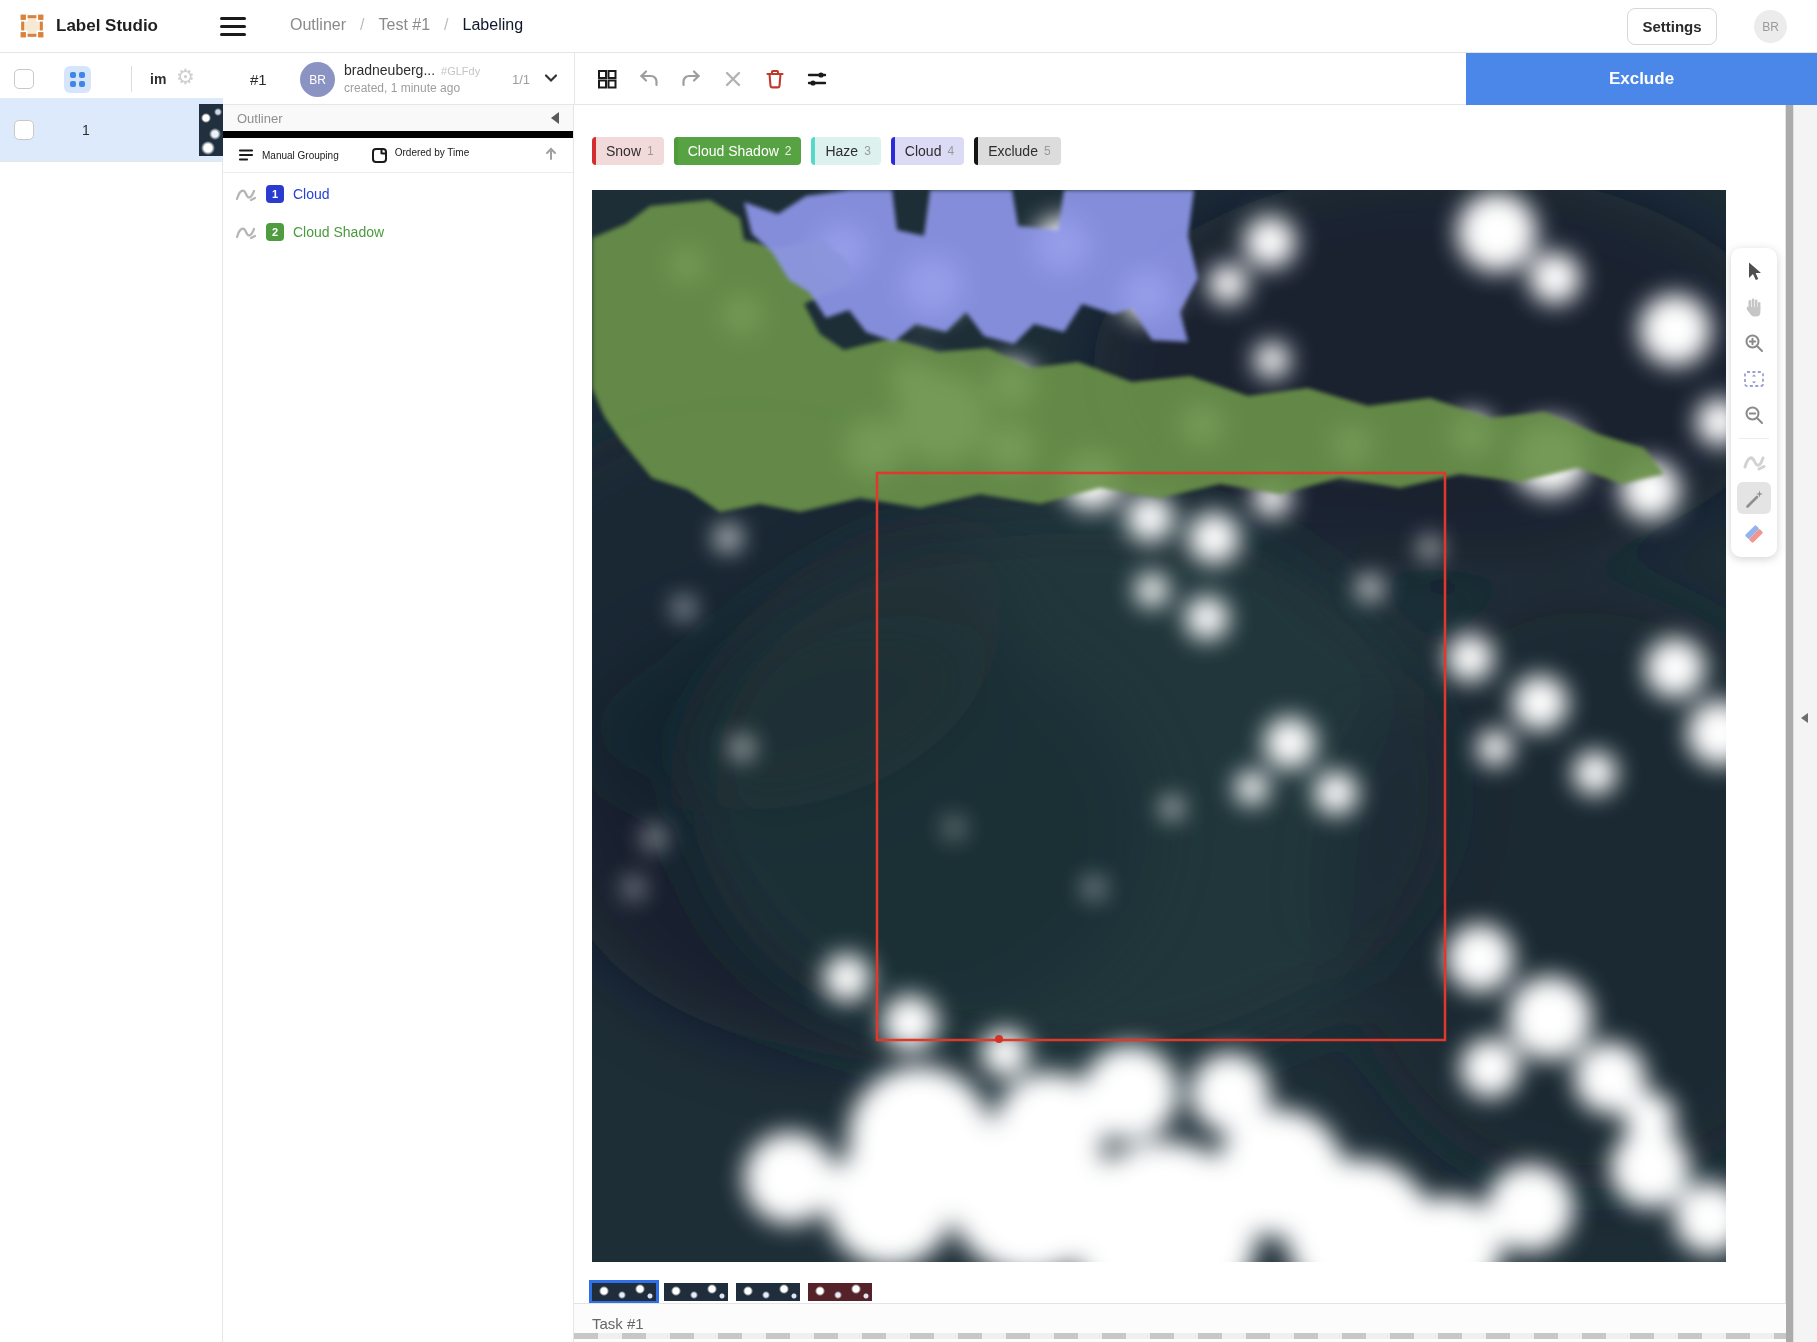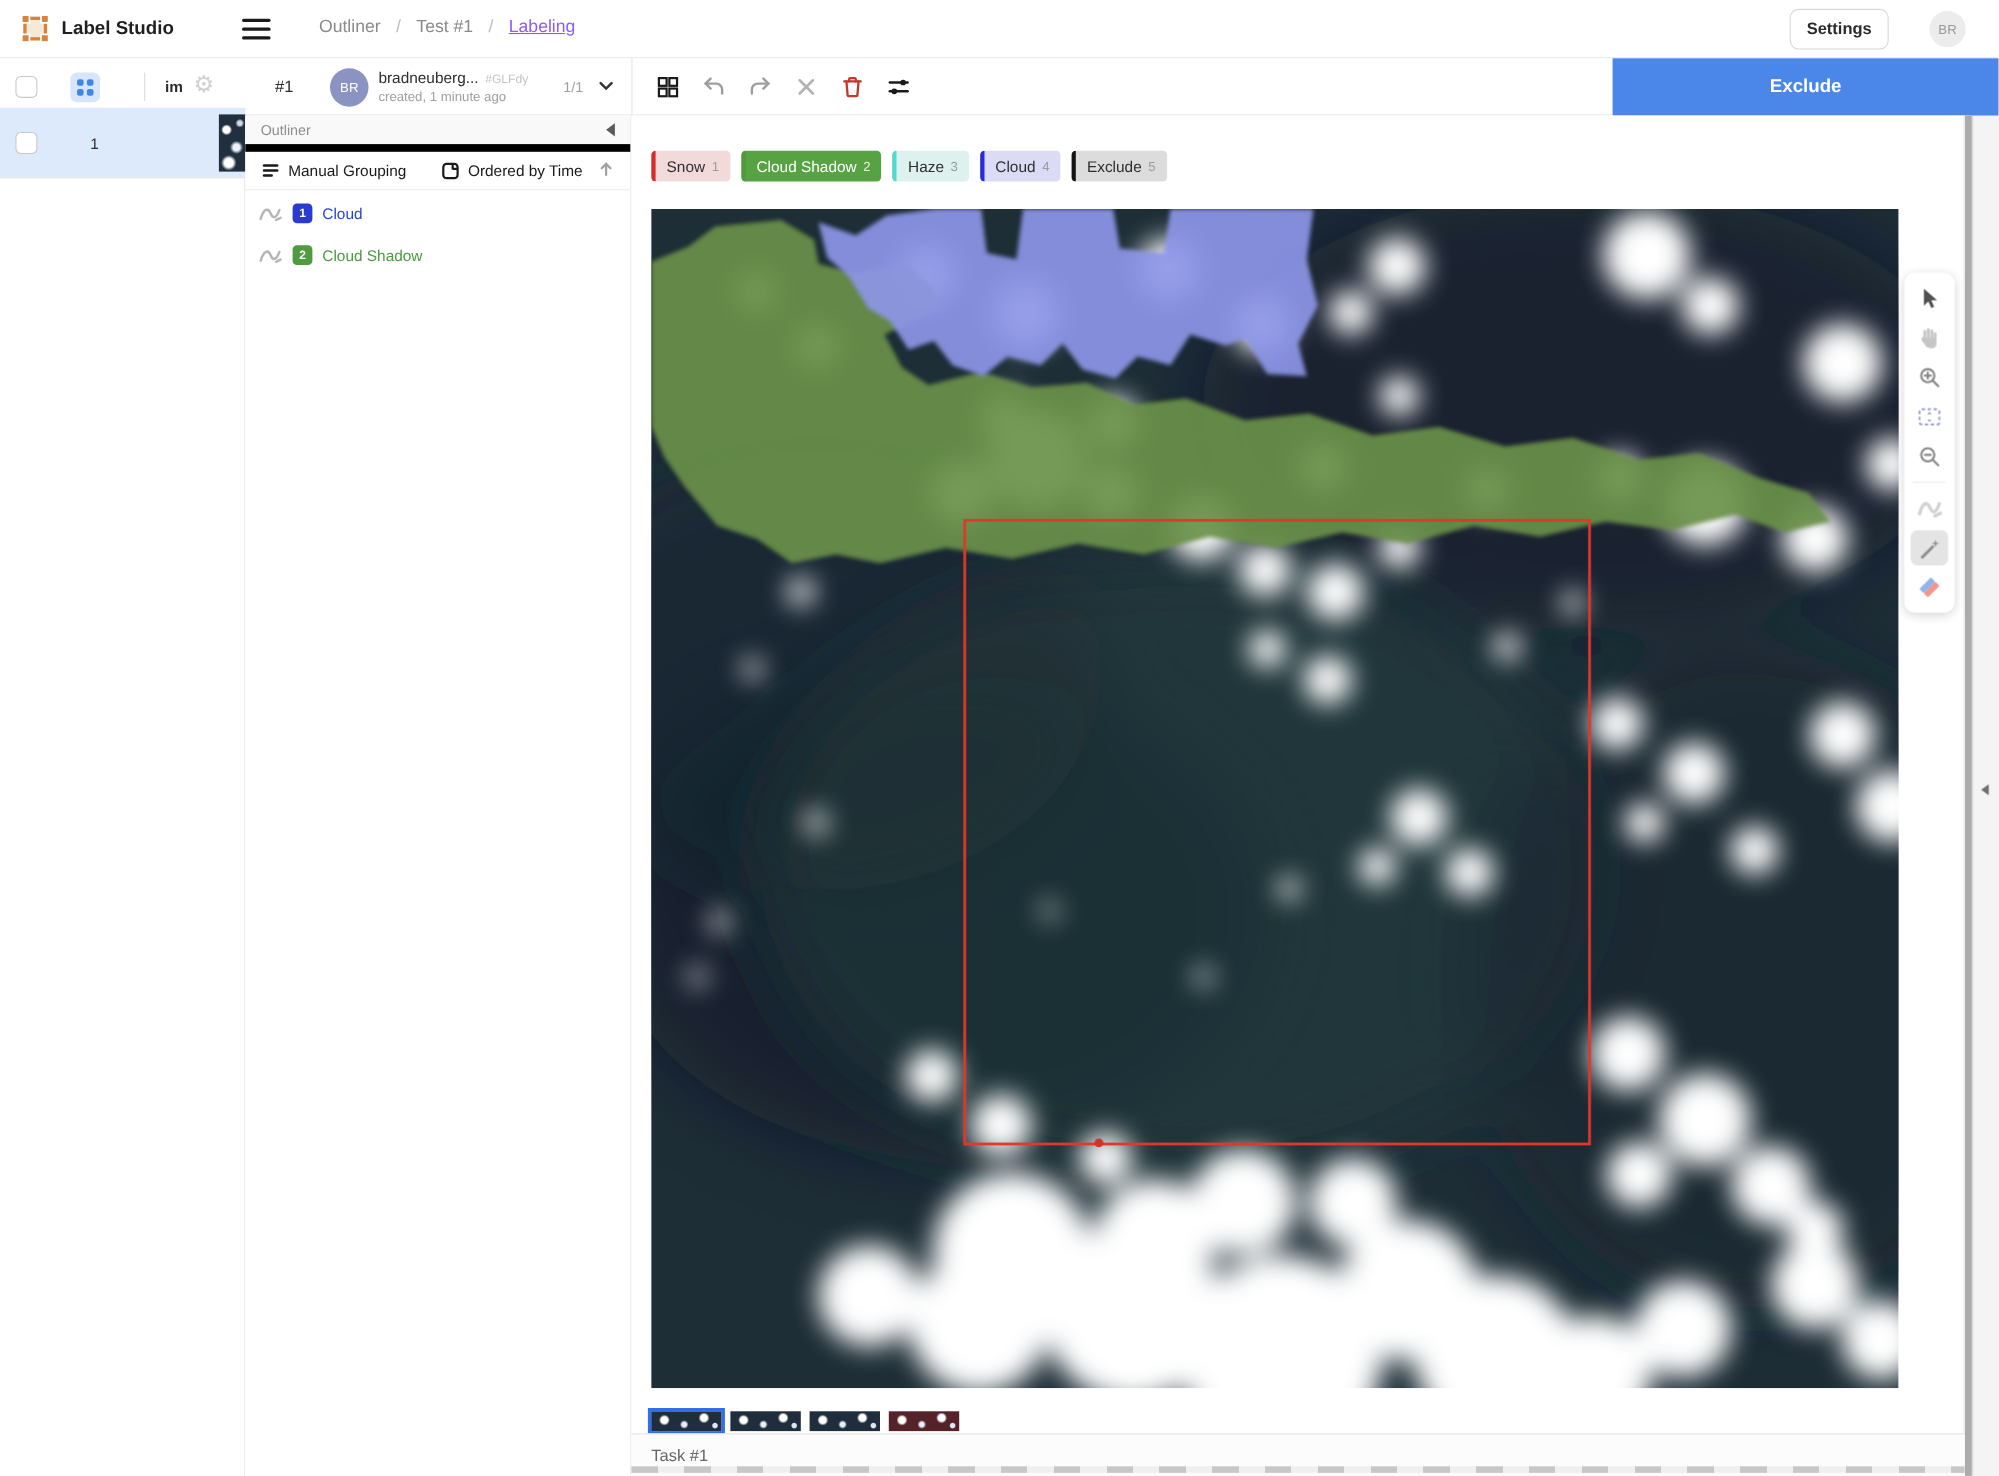--- a/index.html
+++ b/index.html
@@ -6,21 +6,21 @@
   html,body { width:1817px; height:1342px; }
   body { font-family: "Liberation Sans", sans-serif; background:#fff; position:relative; overflow:hidden; }
 
   
   .header { position:absolute; left:0; top:0; width:1817px; height:53px; background:#fff; border-bottom:1px solid #e6e6e6; }
   .logo { position:absolute; left:18px; top:12px; width:28px; height:28px; }
   .app-title { position:absolute; left:56px; top:16px; font-size:17px; font-weight:bold; color:#1f1f1f; }
   .hamburger { position:absolute; left:220px; top:17px; width:26px; height:19px; cursor:pointer; }
   .hamburger i { display:block; height:3px; background:#1a1a1a; border-radius:2px; margin-bottom:5px; }
   .crumbs { position:absolute; left:290px; top:16px; font-size:16px; color:#8a8a8a; display:flex; gap:14px; align-items:center; }
-  .crumbs .cur { color:#8b5cf6;text-decoration:underline; }
+  .crumbs .cur { color:#0f172a; }
   .crumbs .sep { color:#bdbdbd; }
   .settings-btn { position:absolute; left:1627px; top:8px; width:90px; height:37px; border:1px solid #d7d7d7; border-radius:8px; background:#fff; font-size:15px; font-weight:bold; color:#2b2b2b; display:flex; align-items:center; justify-content:center; cursor:pointer; }
   .avatar-top { position:absolute; left:1754px; top:10px; width:33px; height:33px; border-radius:50%; background:#ececec; color:#9a9a9a; font-size:12px; display:flex; align-items:center; justify-content:center; }
 
   
   .taskbar { position:absolute; left:0; top:53px; width:1817px; height:52px; background:#fff; border-bottom:1px solid #e6e6e6; }
   .checkbox { width:20px; height:20px; border:1.5px solid #c9c9c9; border-radius:5px; background:#fff; }
   .cb-head { position:absolute; left:14px; top:16px; }
   .gridview-btn { position:absolute; left:64px; top:13px; width:27px; height:27px; border-radius:6px; background:#d7e5fa; display:grid; grid-template-columns:6px 6px; grid-gap:3px; align-content:center; justify-content:center; cursor:pointer; }
   .gridview-btn i { width:6px; height:6px; background:#3f86e8; border-radius:2px; }
@@ -48,21 +48,21 @@
     background:#20303e;
     background-image:radial-gradient(circle 5px at 7px 14px, #fff 0 3px, transparent 5px),
       radial-gradient(circle 6px at 16px 30px, #eef2f8 0 3px, transparent 6px),
       radial-gradient(circle 7px at 9px 44px, #fff 0 4px, transparent 7px),
       radial-gradient(circle 4px at 19px 8px, #cfd8ea 0 2px, transparent 4px); }
 
   
   .outliner { position:absolute; left:223px; top:105px; width:351px; height:1237px; background:#fff; border-right:1px solid #e6e6e6; }
   .outliner-head { height:33px; background:#f9f9f9; border-bottom:7px solid #000000; display:flex; align-items:center; padding:0 14px; font-size:13px; color:#8e8e8e; }
   .collapse-left { margin-left:auto; width:0; height:0; border-top:6px solid transparent; border-bottom:6px solid transparent; border-right:8px solid #5a5a5a; cursor:pointer; }
-  .grouping-row { height:35px; border-bottom:1px solid #ececec; display:flex; align-items:center; padding:0 14px; gap:8px; font-size:14px; color:#1a1a1a; }
+  .grouping-row { height:35px; border-bottom:1px solid #ececec; display:flex; align-items:center; padding:0 14px; gap:8px; font-size:10px; color:#1a1a1a; }
   .group-btn { display:flex; align-items:center; gap:7px; cursor:pointer; }
   .order-btn { display:flex; align-items:flex-start; gap:7px; margin-left:24px; cursor:pointer; }
   .sort-dir { margin-left:auto; cursor:pointer; }
   .region-row { height:34px; display:flex; align-items:center; padding:0 12px; gap:9px; cursor:pointer; margin-top:4px; }
   .badge { min-width:18px; height:18px; border-radius:4px; color:#fff; font-size:11px; font-weight:bold; display:flex; align-items:center; justify-content:center; padding:0 4px; }
   .badge.b1 { background:#2a3bd0; }
   .badge.b2 { background:#4e9b40; }
   .region-label { font-size:14px; }
   .region-label.r1 { color:#2741d6; }
   .region-label.r2 { color:#4a9a3e; }

